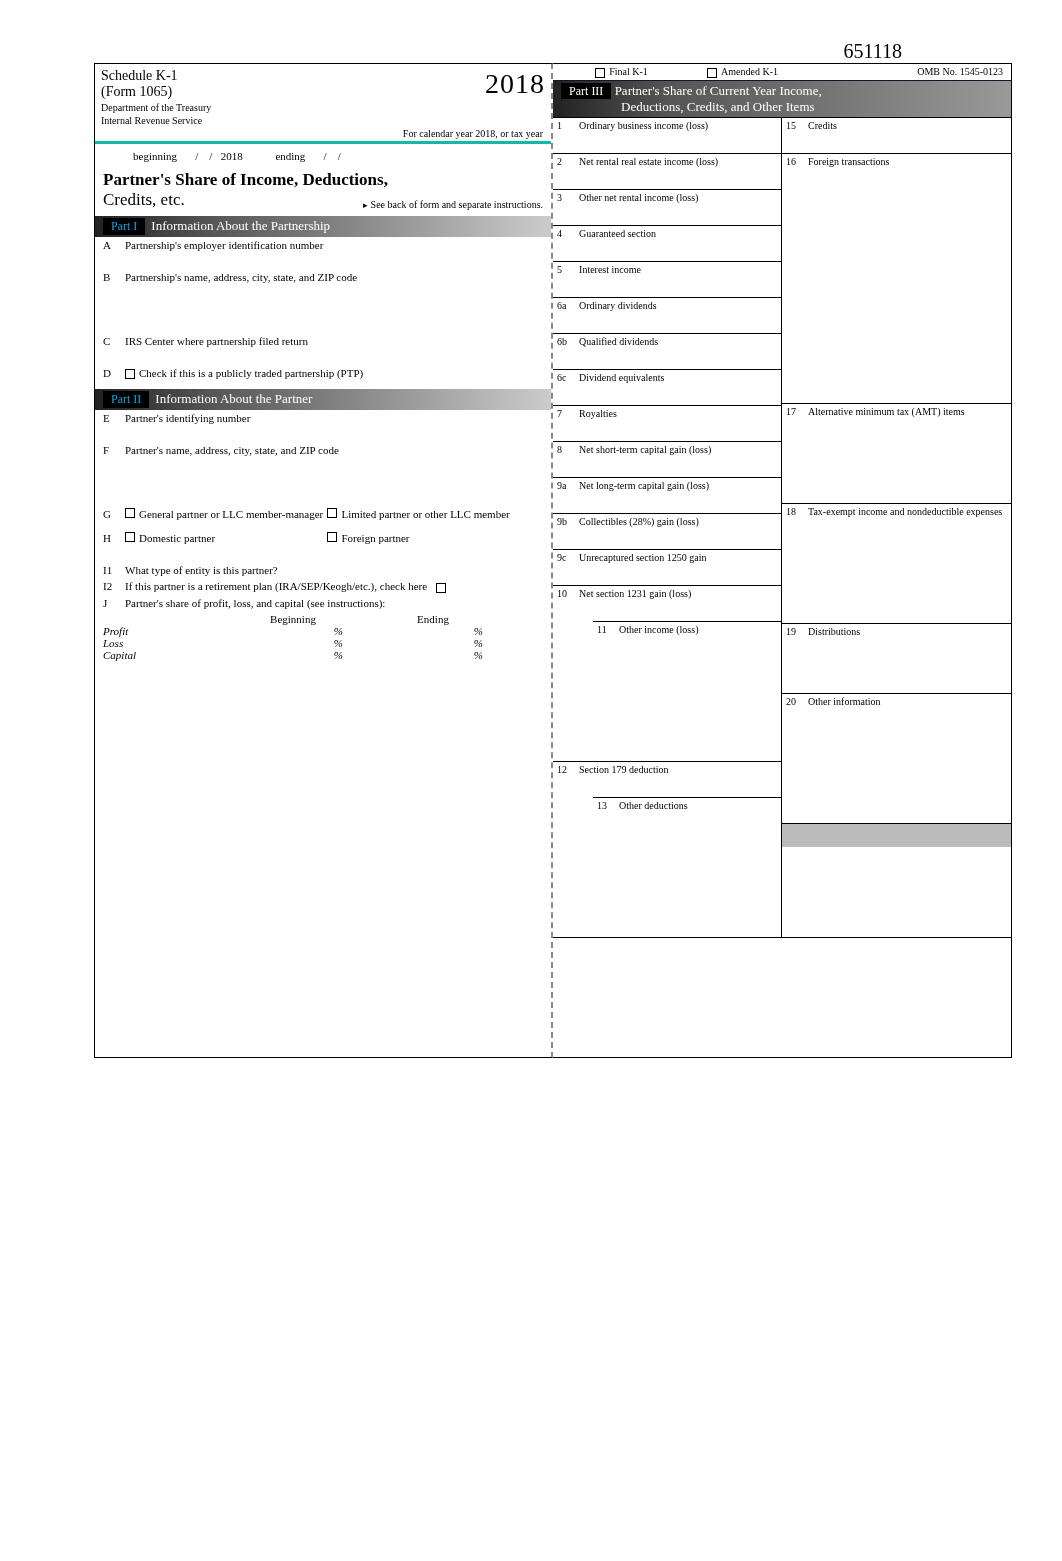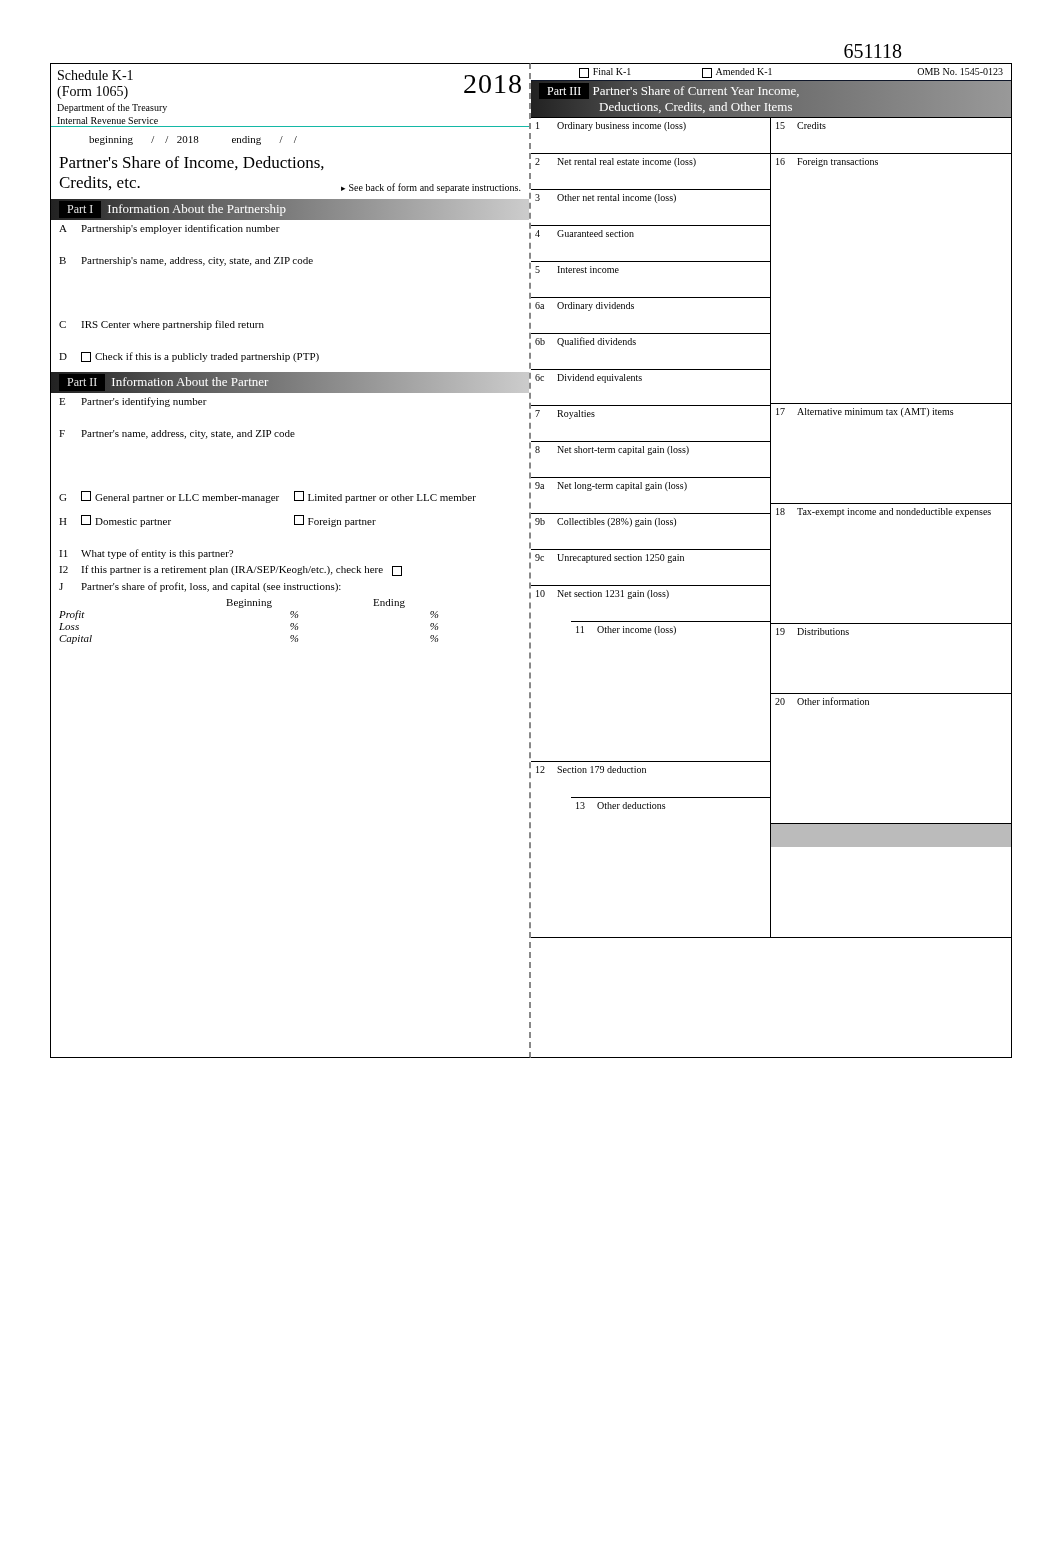--- a/index.html
+++ b/index.html
@@ -7,37 +7,37 @@
     font-family: "Times New Roman", Times, serif;
     font-size: 11px;
     margin: 0;
     padding: 40px 50px;
     color: #000;
     background: #fff;
     width: 1062px;
   }
   .top-code { text-align: right; font-size: 20px; padding-right: 110px; }
   .main { display: flex; }
-  .left-col { width: 50%; border: 1px solid #000; border-right: 2px dashed #888; }
+  .left-col { width: 50%; border: 1px solid #000; border-right: 2px dashed #888; margin-left: 44px; }
   .right-col { width: 50%; border: 1px solid #000; border-left: none; }
   .hdr { display: flex; padding: 4px 6px 0 6px; }
   .hdr-left { flex: 1; }
   .hdr-right { text-align: right; }
   .sched { font-size: 14px; }
   .form { font-size: 14px; }
   .dept { font-size: 10px; line-height: 1.1; padding-top: 2px; }
   .yr { font-size: 28px; letter-spacing: 1px; }
   .cal { font-size: 10px; text-align: right; padding: 2px 8px; }
-  .dates { font-size: 11px; padding: 6px 8px; border-top: 1px solid #14b8a6; }
+  .dates { font-size: 11px; padding: 6px 8px; border-top: 3px solid #14b8a6; }
   .dates span.lbl { padding: 0 10px 0 30px; }
-  .share-title { font-size: 17px; padding: 2px 8px 0 8px; }
+  .share-title { font-size: 17px; padding: 2px 8px 0 8px; font-weight: bold; }
   .share-sub { font-size: 10px; padding: 0 8px 6px 8px; display: flex; }
   .share-sub .arrow::before { content: "▸"; font-size: 9px; padding-right: 3px; }
   .part-bar { background: linear-gradient(to right, #222 0%, #555 25%, #ccc 100%); color: #fff; padding: 2px 8px; font-size: 13px; display: flex; align-items: baseline; }
-  .part-label { background: #000; color: #e5e5e5; font-size: 12px; padding: 1px 8px; margin-right: 6px; }
+  .part-label { background: #000; color: #0ea5e9; font-size: 12px; padding: 1px 8px; margin-right: 6px; }
   .part-title { color: #fff; }
   .row { display: flex; padding: 2px 8px; font-size: 11px; }
   .row .ltr { width: 22px; font-weight: normal; }
   .row .txt { flex: 1; }
   .spacer { height: 16px; }
   .spacer-sm { height: 8px; }
   .cb { display:inline-block; width:10px; height:10px; border:1px solid #000; vertical-align:middle; margin-right:4px; }
   .gh-row { display:flex; padding:2px 8px; font-size:11px; }
   .gh-row .ltr { width:22px; }
   .gh-row .opt { display:flex; align-items:flex-start; width:46%; }
@@ -76,20 +76,21 @@
       <div class="hdr-left">
         <div class="sched">Schedule K-1</div>
         <div class="form">(Form 1065)</div>
         <div class="dept">Department of the Treasury</div>
         <div class="dept">Internal Revenue Service</div>
       </div>
       <div class="hdr-right">
         <span class="yr">20</span><span class="yr">18</span>
       </div>
     </div>
+    <div class="cal">For calendar year 2018, or tax year</div>
     <div class="dates">
       <span class="lbl">beginning</span>
       <span>&nbsp;&nbsp;/&nbsp;&nbsp;&nbsp;&nbsp;/&nbsp;&nbsp;</span>
       <span>2018</span>
       <span class="lbl">ending</span>
       <span>&nbsp;&nbsp;/&nbsp;&nbsp;&nbsp;&nbsp;/&nbsp;&nbsp;</span>
     </div>
     <div class="share-title">Partner's Share of Income, Deductions,</div>
     <div class="share-sub">
       <div style="font-size:17px;flex:1">Credits, etc.</div>

